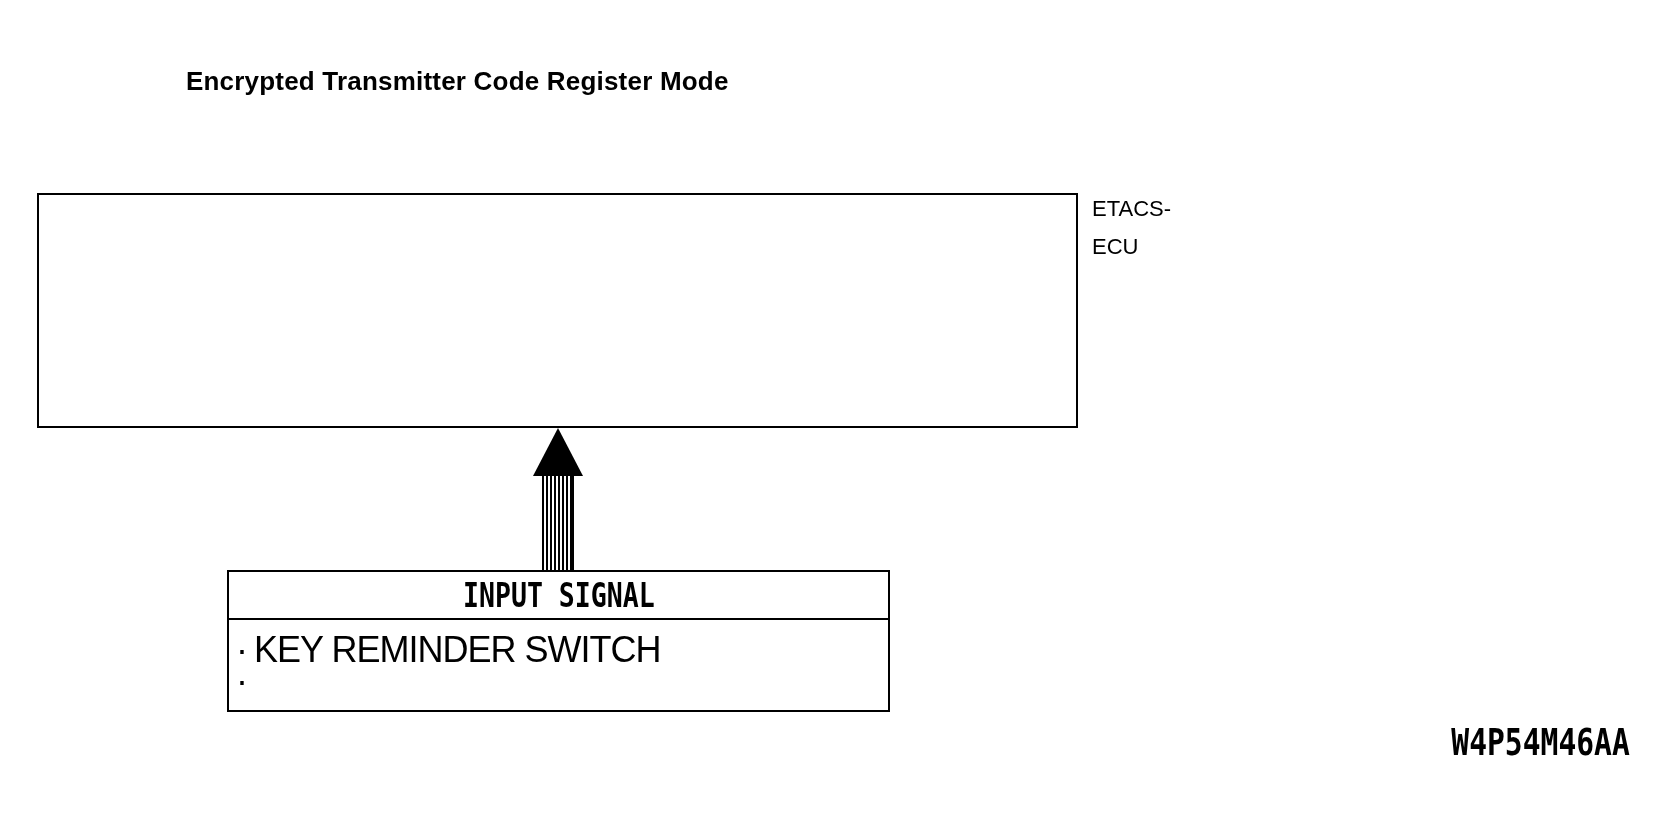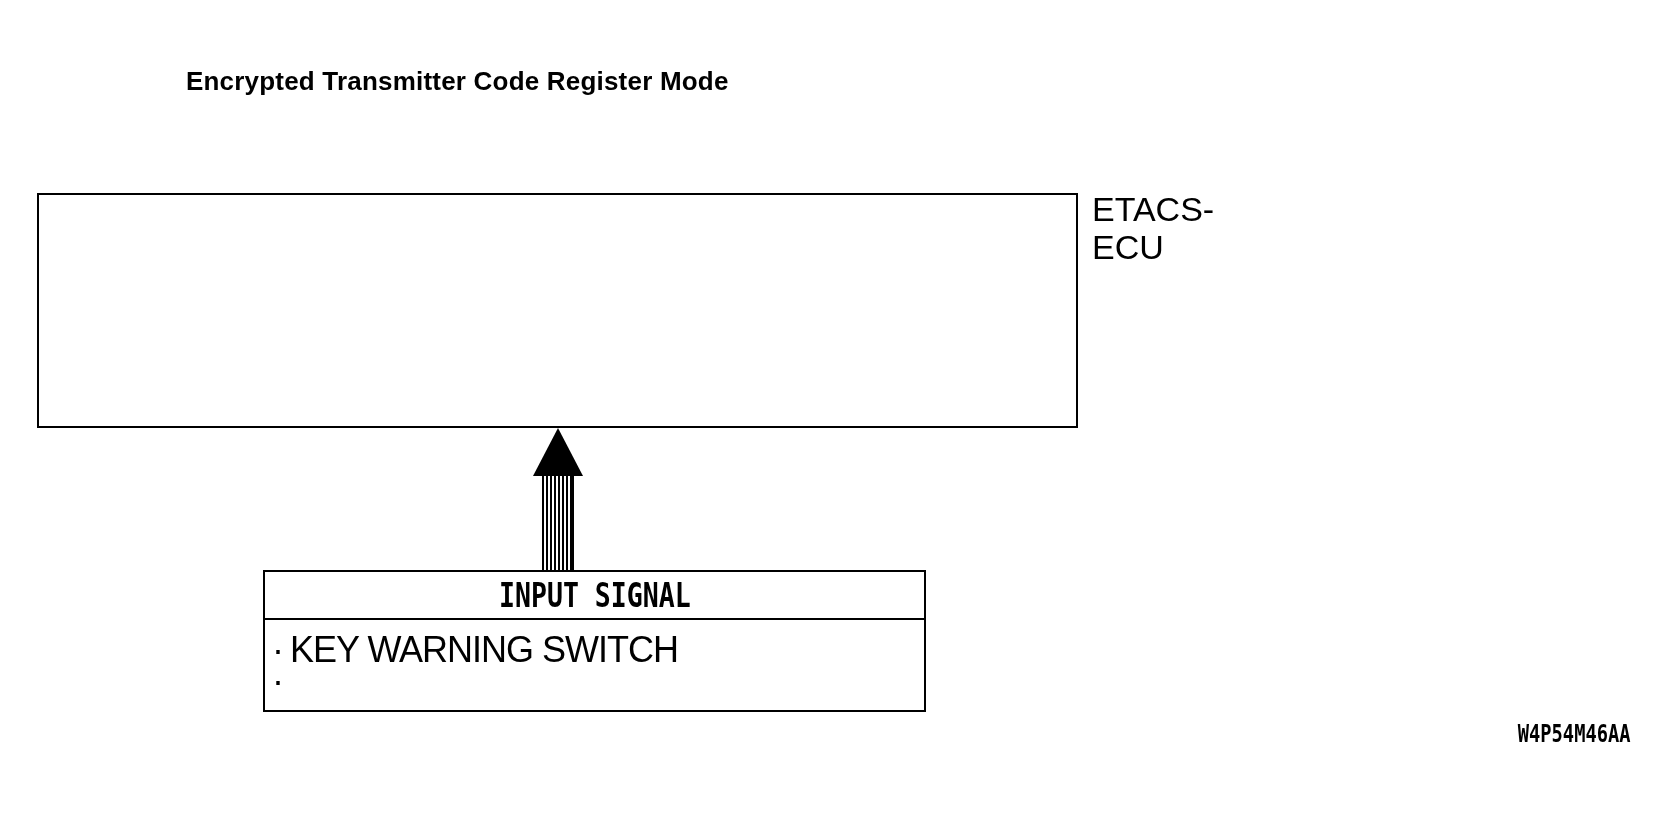--- a/index.html
+++ b/index.html
@@ -20,21 +20,21 @@
 
   .ecu-box {
     left: 37px; top: 193px;
     width: 1037px; height: 231px;
     border: 2px solid #000;
     background: #fff;
   }
 
   .ecu-label {
     left: 1092px; top: 190px;
-    font-size: 34px; line-height: 38px;
+    font-size: 22px; line-height: 38px;
     white-space: nowrap;
   }
   .ecu-label span { display: block; }
 
   .arrow-head {
     left: 533px; top: 428px;
     width: 0; height: 0;
     border-left: 25px solid transparent;
     border-right: 25px solid transparent;
     border-bottom: 48px solid #000;
@@ -44,21 +44,20 @@
     width: 30px; height: 94px;
     border-right: 2px solid #000;
     background: repeating-linear-gradient(to right, #000 0px, #000 2px, #fff 2px, #fff 4px);
   }
 
   .input-box {
     left: 227px; top: 570px;
     width: 659px; height: 138px;
     border: 2px solid #000;
     background: #fff;
-    margin-left: 36px;
   }
   .input-header {
     height: 46px;
     border-bottom: 2px solid #000;
     display: flex; align-items: center; justify-content: center;
   }
   .input-header .hdr-text {
     display: inline-block;
     font-family: "DejaVu Sans Mono", monospace;
     font-weight: bold;
@@ -81,21 +80,21 @@
     display: inline-block;
     width: 18px;
     text-align: left;
     font-size: 36px;
   }
 
   .figure-code {
     right: 37px; top: 720px;
     font-family: "DejaVu Sans Mono", monospace;
     font-weight: bold;
-    font-size: 24px;
+    font-size: 38px;
     white-space: nowrap;
   }
   .figure-code .code-text {
     display: inline-block;
     transform: scaleX(0.78);
     transform-origin: 100% 50%;
   }
 </style>
 </head>
 <body style="background: rgb(255, 255, 255); color: rgb(0, 0, 0);">
@@ -112,21 +111,21 @@
 <div class="abs arrow-head"></div>
 <div class="abs arrow-shaft"></div>
 
 <div class="abs input-box">
   <div class="input-header">
     <span class="hdr-text">INPUT SIGNAL</span>
   </div>
   <div class="input-list">
     <div class="row">
       <span class="bullet">·</span>
-      <span>KEY WARNING SWITCH</span>
+      <span>KEY REMINDER SWITCH</span>
     </div>
     <div class="row">
       <span class="bullet">·</span>
     </div>
   </div>
 </div>
 
 <div class="abs figure-code">
   <span class="code-text">W4P54M46AA</span>
 </div>

